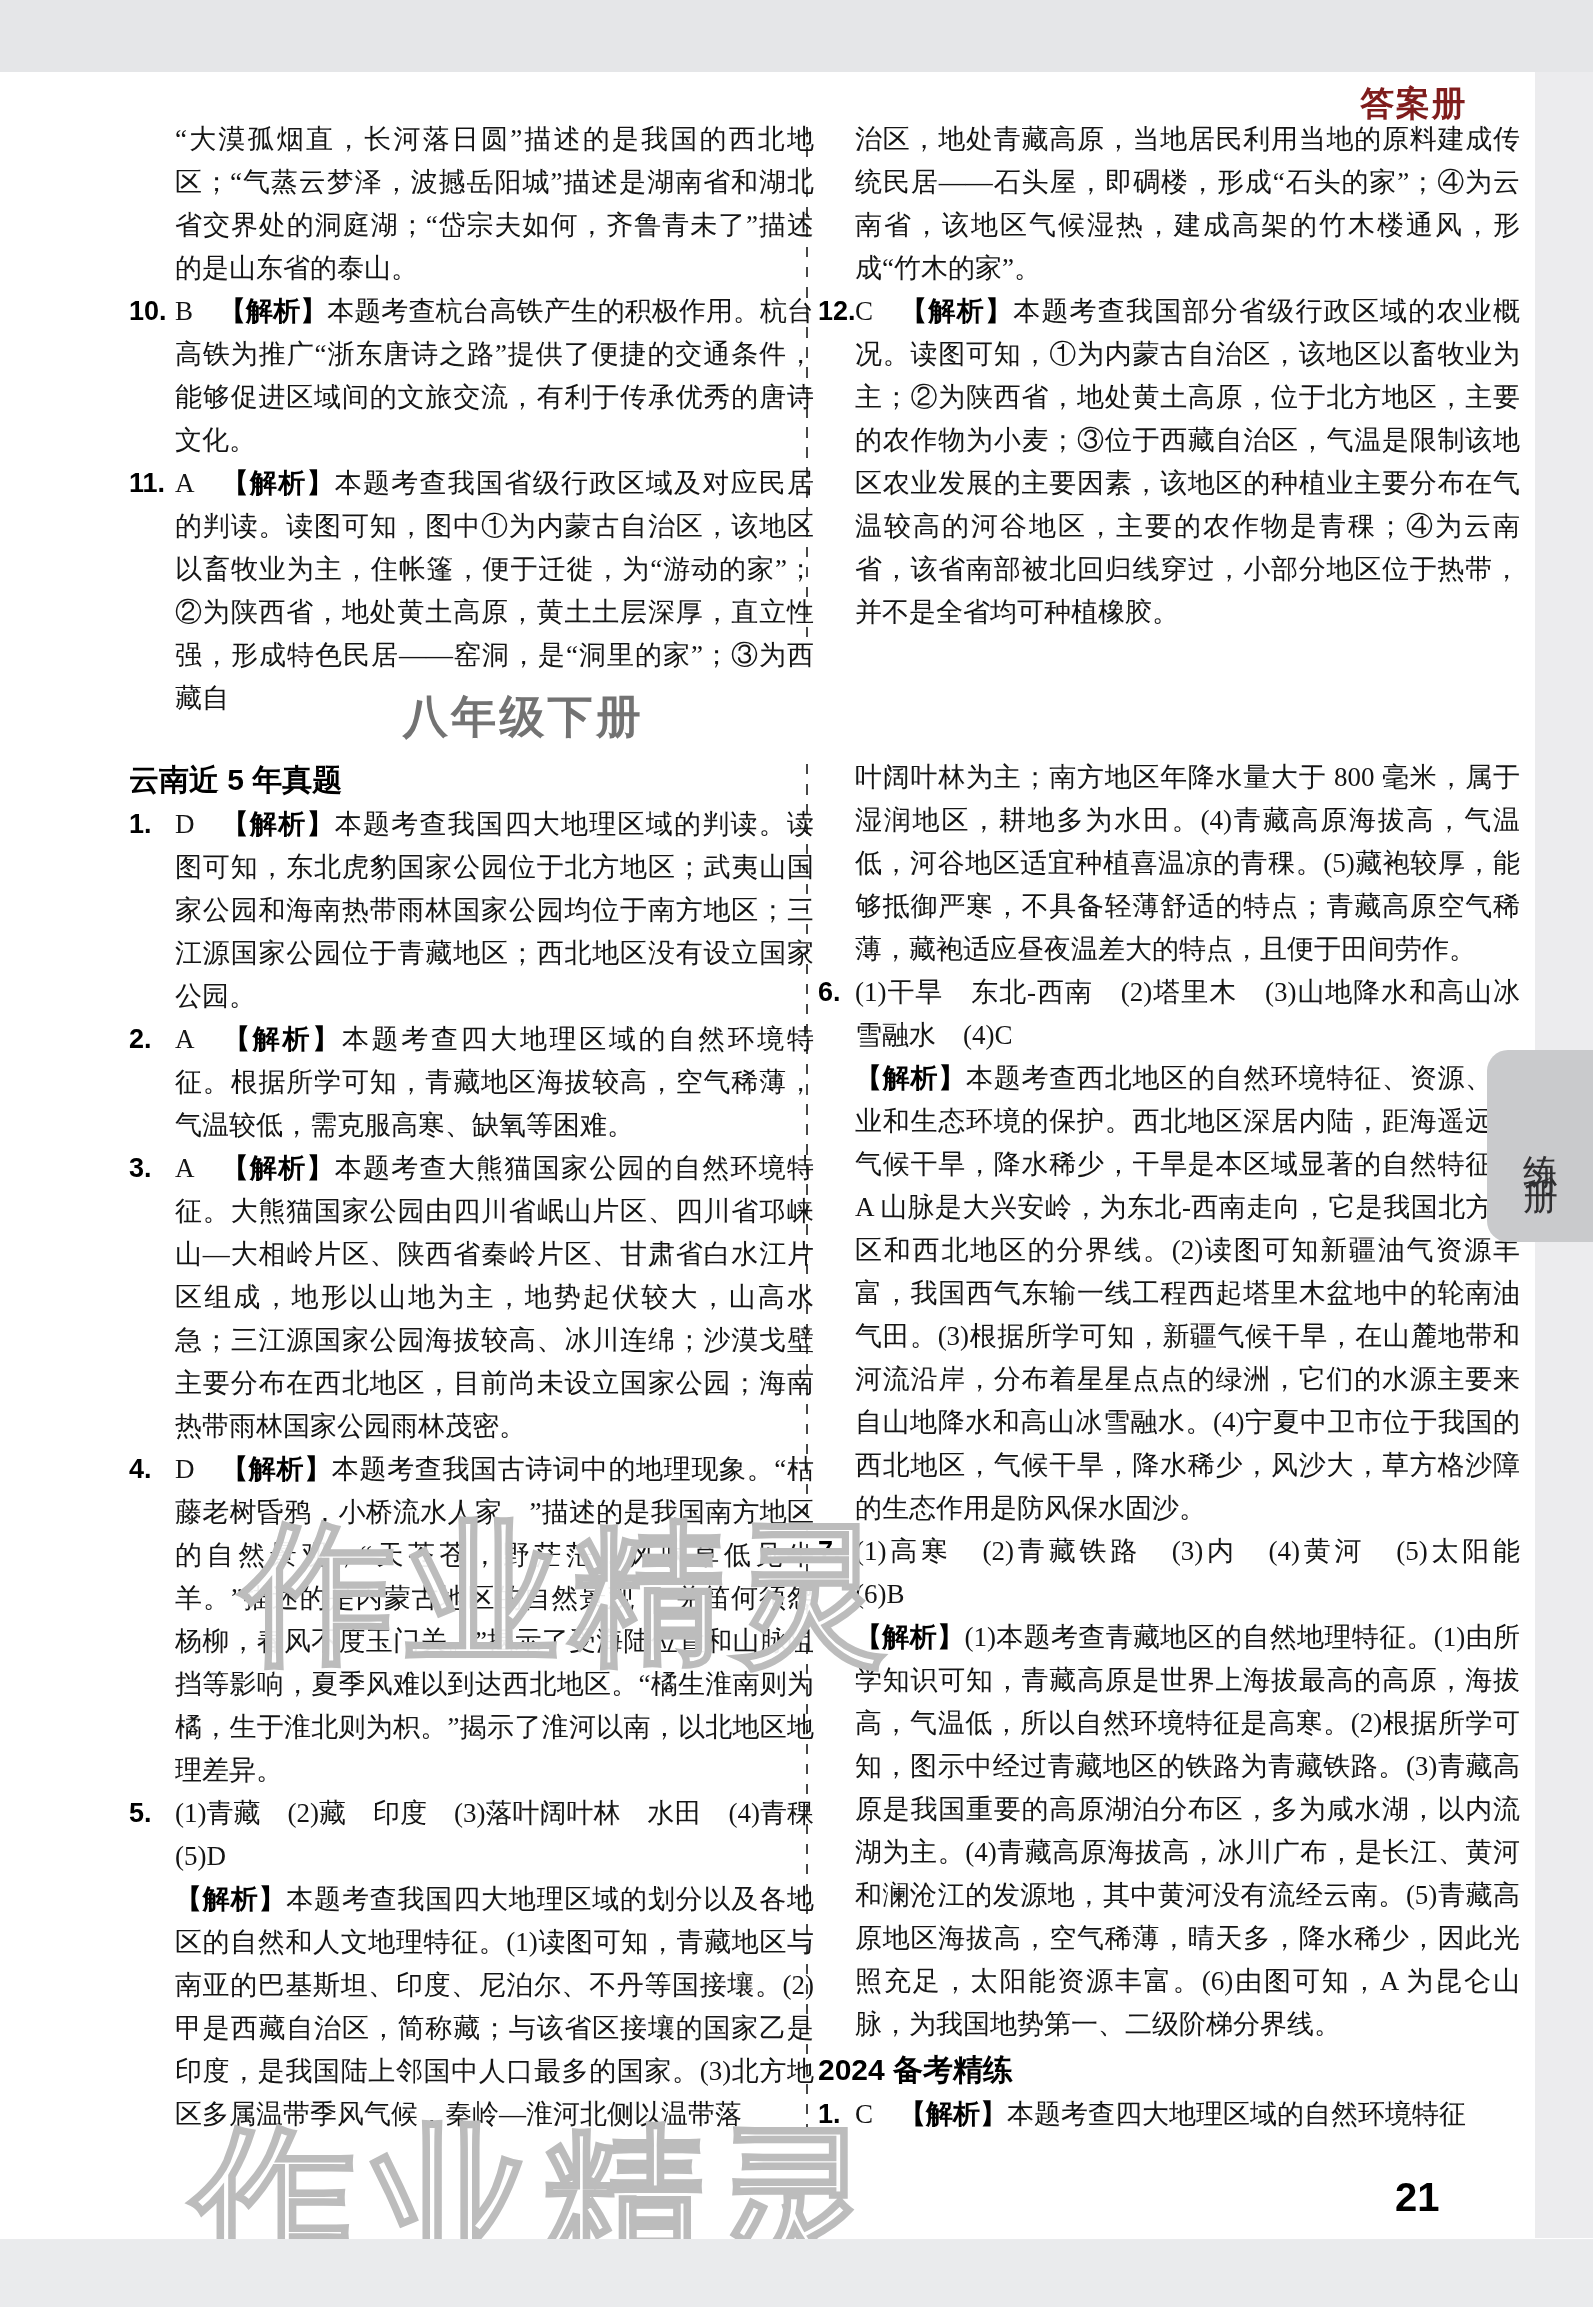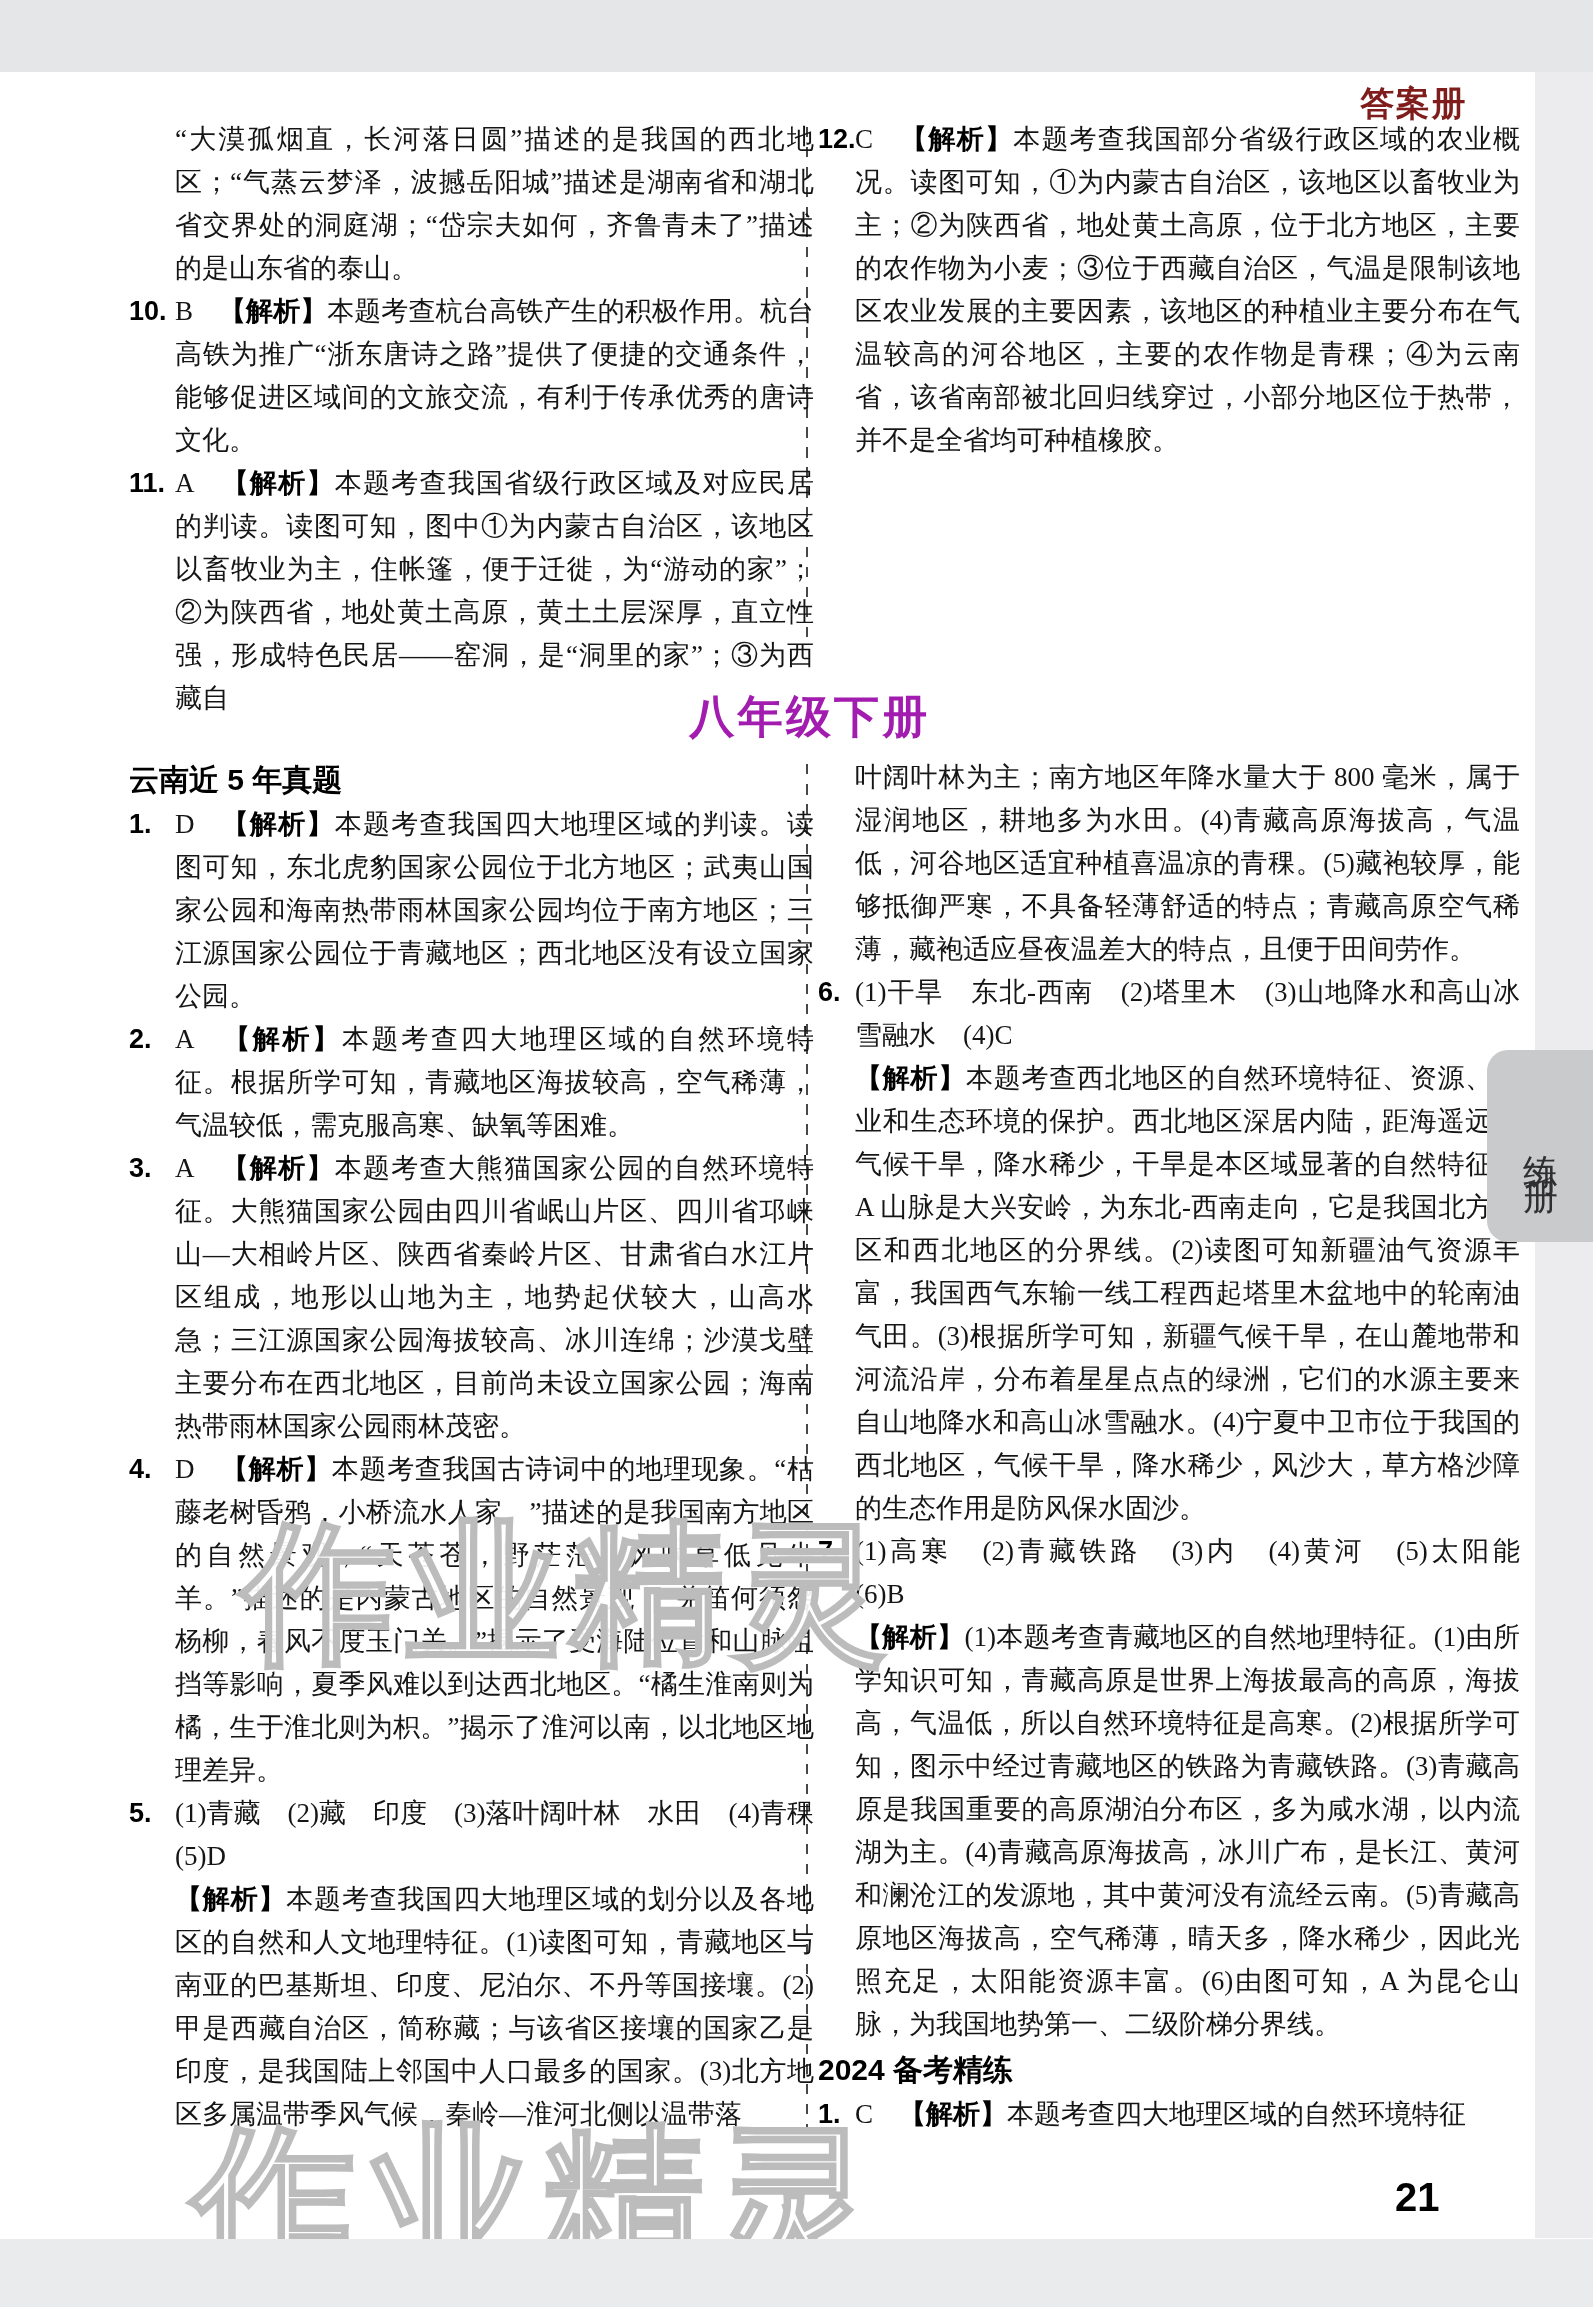--- a/index.html
+++ b/index.html
@@ -37,21 +37,21 @@
   .num  { position:absolute; left:0; top:0; font-family:"Liberation Sans",sans-serif; font-weight:bold; color:#000; }
   .ans  { margin-right:26px; }
   .lbl  { font-family:"Liberation Sans",sans-serif; font-weight:bold; color:#000;margin-top:44px; }
 
   .chapter { font:bold 39px/52px "Liberation Sans",sans-serif; text-align:center; letter-spacing:2.4px; color:#000; }
   .subhead { font:bold 30px/47px "Liberation Sans",sans-serif; color:#000; }
   #col-lb .subhead { }
 
   .volume {
     position:absolute; top:691px; left:403px; width:814px; margin:0; z-index:1;
-    font:bold 45px/52px "Liberation Sans",sans-serif; text-align:center; letter-spacing:3.2px; color:#a21caf;
+    font:bold 45px/52px "Liberation Sans",sans-serif; letter-spacing:3.2px; color:#737373;
   }
 
   .wm { position:absolute; z-index:3; white-space:nowrap;
     font-family:"Liberation Sans",sans-serif; font-weight:bold;
     color:rgba(255,255,255,0.92);
     -webkit-text-stroke:2.4px #bcbcbc;
     letter-spacing:11.3px; }
   #wm1 { left:242px; top:1492px; font-size:153px; }
   #wm2 { left:192px; top:2094px; font-size:163px; }
 
@@ -87,20 +87,21 @@
     <div class="cont">“大漠孤烟直，长河落日圆”描述的是我国的西北地区；“气蒸云梦泽，波撼岳阳城”描述是湖南省和湖北省交界处的洞庭湖；“岱宗夫如何，齐鲁青未了”描述的是山东省的泰山。</div>
     <div class="item">
       <span class="num">10.</span><span class="ans">B</span><span class="lbl">【解析】</span><span>本题考查杭台高铁产生的积极作用。杭台高铁为推广“浙东唐诗之路”提供了便捷的交通条件，能够促进区域间的文旅交流，有利于传承优秀的唐诗文化。</span>
     </div>
     <div class="item">
       <span class="num">11.</span><span class="ans">A</span><span class="lbl">【解析】</span><span>本题考查我国省级行政区域及对应民居的判读。读图可知，图中①为内蒙古自治区，该地区以畜牧业为主，住帐篷，便于迁徙，为“游动的家”；②为陕西省，地处黄土高原，黄土土层深厚，直立性强，形成特色民居——窑洞，是“洞里的家”；③为西藏自</span>
     </div>
   </div>
 
   <div class="col colR" id="col-rt">
+    <div class="cont">治区，地处青藏高原，当地居民利用当地的原料建成传统民居——石头屋，即碉楼，形成“石头的家”；④为云南省，该地区气候湿热，建成高架的竹木楼通风，形成“竹木的家”。</div>
     <div class="item">
       <span class="num">12.</span><span class="ans">C</span><span class="lbl">【解析】</span><span>本题考查我国部分省级行政区域的农业概况。读图可知，①为内蒙古自治区，该地区以畜牧业为主；②为陕西省，地处黄土高原，位于北方地区，主要的农作物为小麦；③位于西藏自治区，气温是限制该地区农业发展的主要因素，该地区的种植业主要分布在气温较高的河谷地区，主要的农作物是青稞；④为云南省，该省南部被北回归线穿过，小部分地区位于热带，并不是全省均可种植橡胶。</span>
     </div>
   </div>
 
   <h1 class="volume">八年级下册</h1>
 
   <div class="col colL" id="col-lb">
     <div class="subhead">云南近 5 年真题</div>
     <div class="item">

